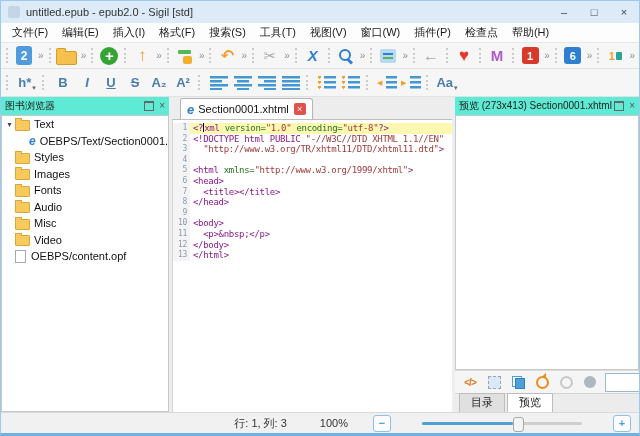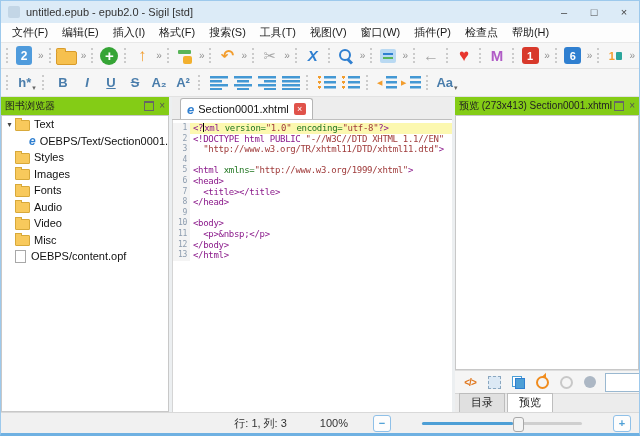--- a/index.html
+++ b/index.html
@@ -55,21 +55,21 @@
   .ic-ul::before,.ic-ol::before{content:"";position:absolute;left:0;top:0;width:3px;height:13px;background:radial-gradient(circle at 1.5px 1.2px,#f29d2e 1.4px,transparent 1.6px) 0 0/3px 5px repeat-y;}
   .ic-out,.ic-in{position:relative;width:20px;height:14px;background-image:linear-gradient(#4398d4,#4398d4),linear-gradient(#4398d4,#4398d4),linear-gradient(#4398d4,#4398d4);background-size:11px 2.5px,11px 2.5px,11px 2.5px;background-position:9px 0,9px 5px,9px 10px;background-repeat:no-repeat;}
   .ic-out::before{content:"◀";position:absolute;left:0;top:3px;font-size:7px;color:#f29d2e;}
   .ic-in::before{content:"▶";position:absolute;left:0;top:3px;font-size:7px;color:#f29d2e;}
   
   .main{flex:1;display:flex;min-height:0;}
   .vsplit{width:3px;background:#eceff1;flex:none;}
   .panel{display:flex;flex-direction:column;min-width:0;}
   #leftpanel{width:168px;flex:none;}
   #rightpanel{width:184px;flex:none;}
-  .phdr{height:18px;display:flex;align-items:center;background:#84cc16;font-size:10px;color:#222;padding:0 4px;flex:none;white-space:nowrap;overflow:hidden;}
+  .phdr{height:18px;display:flex;align-items:center;background:#5eead4;font-size:10px;color:#222;padding:0 4px;flex:none;white-space:nowrap;overflow:hidden;}
   .pbtns{margin-left:auto;display:flex;align-items:center;}
   .float-ic{width:8px;height:7px;border:1px solid #666;border-top-width:2px;margin-right:5px;}
   .close-ic{font-size:10px;color:#555;line-height:1;}
   .tree{flex:1;background:#fff;border:1px solid #c8c8c8;overflow:hidden;}
   .trow{display:flex;align-items:center;height:16.5px;font-size:11px;color:#111;white-space:nowrap;}
   .texp{width:11px;font-size:8px;color:#444;text-align:center;flex:none;}
   .tfolder{width:13px;height:9px;background:#f8c95c;border:1px solid #d8a93a;border-radius:1px;position:relative;margin:2px 4px 0 0;flex:none;}
   .tfolder::before{content:"";position:absolute;top:-3px;left:-1px;width:5px;height:2px;background:#f8c95c;border:1px solid #d8a93a;border-bottom:none;}
   .tfile{width:9px;height:11px;background:#fff;border:1px solid #a8a8a8;margin-right:5px;flex:none;}
   .thtml{color:#2f7fd0;font-weight:bold;font-style:italic;font-size:12px;margin-right:4px;flex:none;}
@@ -314,26 +314,26 @@
             <span>Fonts</span>
           </div>
           <div class="trow" style="padding-left: 2px;">
             <span class="texp"></span>
             <span class="tfolder"></span>
             <span>Audio</span>
           </div>
           <div class="trow" style="padding-left: 2px;">
             <span class="texp"></span>
             <span class="tfolder"></span>
+            <span>Misc</span>
+          </div>
+          <div class="trow" style="padding-left: 2px;">
+            <span class="texp"></span>
+            <span class="tfolder"></span>
             <span>Video</span>
-          </div>
-          <div class="trow" style="padding-left: 2px;">
-            <span class="texp"></span>
-            <span class="tfolder"></span>
-            <span>Misc</span>
           </div>
           <div class="trow" style="padding-left: 2px;">
             <span class="texp"></span>
             <span class="tfile"></span>
             <span>OEBPS/content.opf</span>
           </div>
         </div>
     </div>
 
     <div class="vsplit"></div>

